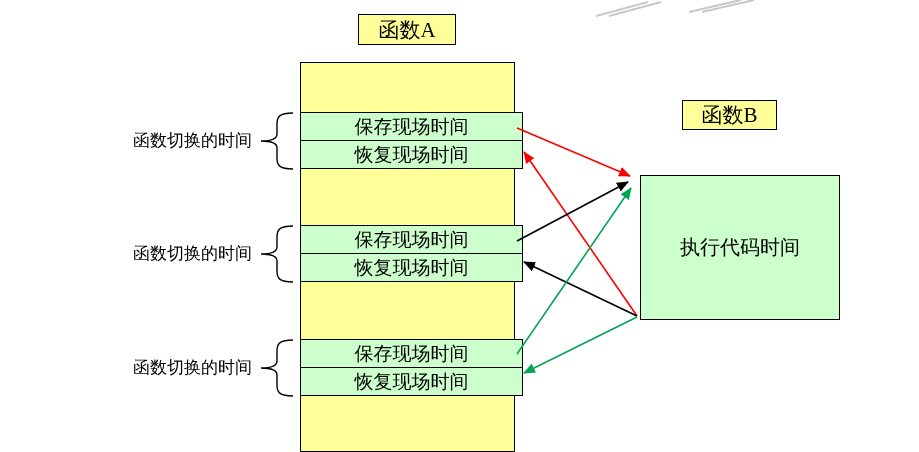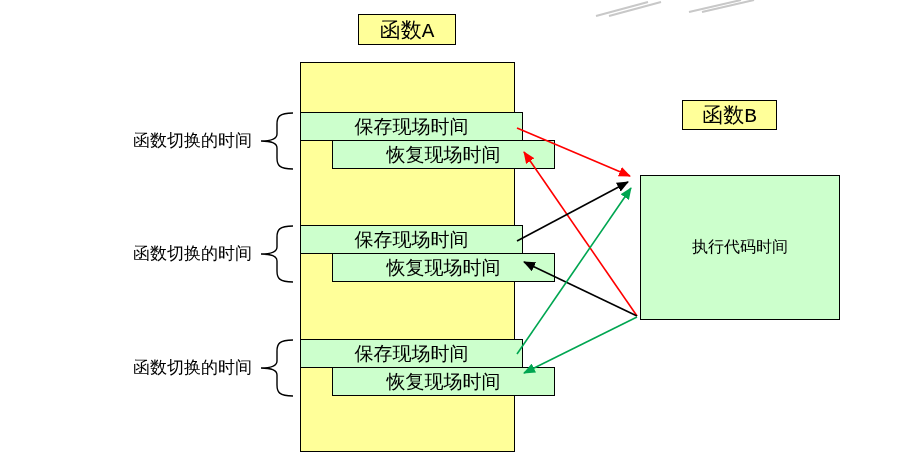--- a/index.html
+++ b/index.html
@@ -13,48 +13,48 @@
     position:relative;
     width:919px;height:452px;
     background:#ffffff;
     overflow:hidden;
     font-family:"Liberation Serif","DejaVu Serif",serif;
     color:#000;
   }
   .abs{position:absolute;}
   .boxed{
     border:1px solid var(--border);
-    display:flex;align-items:center;justify-content:center;font-family:Liberation Mono, monospace;
+    display:flex;align-items:center;justify-content:center;
   }
   .yellow{background:var(--box-yellow);}
   .green{background:var(--box-green);}
   .title-box{font-size:21px;}
   .fa-header{left:358px;top:14px;width:98px;height:31px;}
   .fa-column{left:300px;top:62px;width:215px;height:390px;}
   .pair{left:300px;width:223px;height:58px;position:absolute;}
   .pair .row{
     width:100%;height:29px;
     border:1px solid var(--border);
     background:var(--box-green);
     display:flex;align-items:center;justify-content:center;
     font-size:19px;
   }
-  .pair .row + .row{margin-top:-1px;margin-left:32px;}
+  .pair .row + .row{margin-top:-1px;}
   .pair1{top:112px;}
   .pair2{top:225px;}
   .pair3{top:339px;}
   .switch-label{
     width:192px;left:60px;height:26px;
     font-size:17px;text-align:right;line-height:26px;
   }
   .lbl1{top:128px;}
   .lbl2{top:241px;}
   .lbl3{top:355px;}
   .fb-header{left:682px;top:100px;width:95px;height:30px;}
-  .fb-body{left:640px;top:175px;width:200px;height:145px;font-size:16px;}
+  .fb-body{left:640px;top:175px;width:200px;height:145px;font-size:20px;}
   svg.overlay{
     position:absolute;left:0;top:0;width:919px;height:452px;
     pointer-events:none;z-index:5;
   }
 </style>
 </head>
 <body>
 
 <div class="abs boxed yellow title-box fa-header">
   <span>函数A</span>

